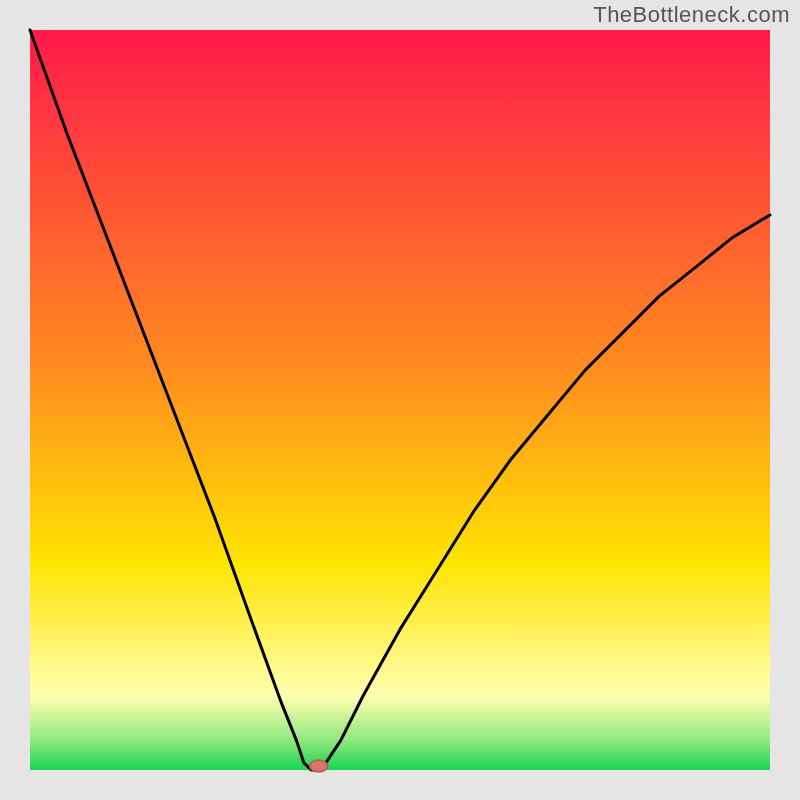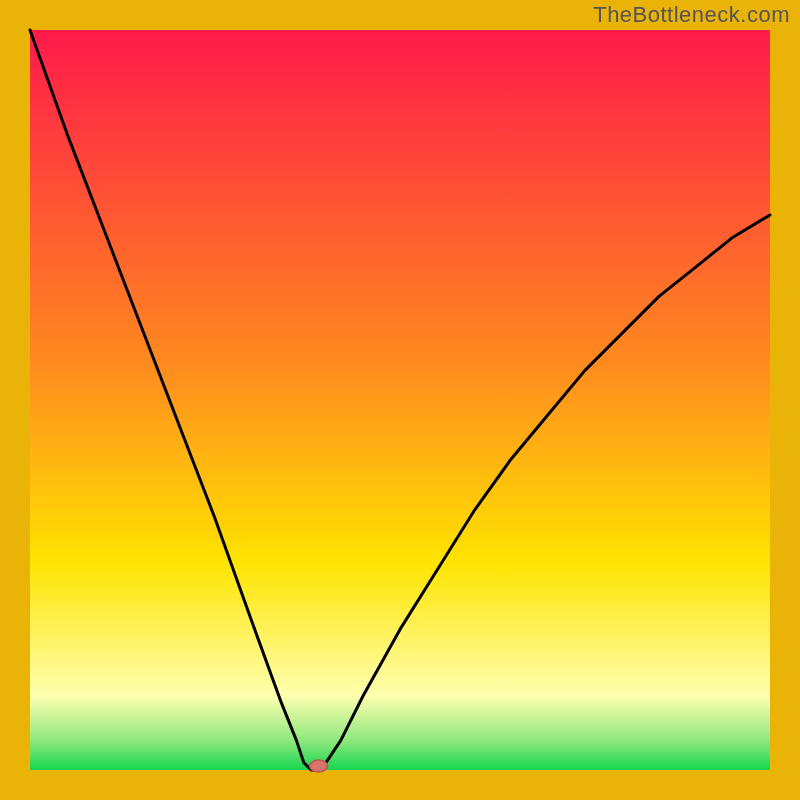--- a/index.html
+++ b/index.html
@@ -8,21 +8,21 @@
     width: 800px;
     height: 800px;
     background: #000;
     overflow: hidden;
     font-family: Arial, Helvetica, sans-serif;
   }
   .stage {
     position: relative;
     width: 800px;
     height: 800px;
-    background: #eab308;
+    background: #e5e5e5;
   }
   .watermark {
     position: absolute;
     top: 2px;
     right: 10px;
     color: #555;
     font-size: 22px;
     font-weight: 500;
     letter-spacing: 0.5px;
     z-index: 5;

